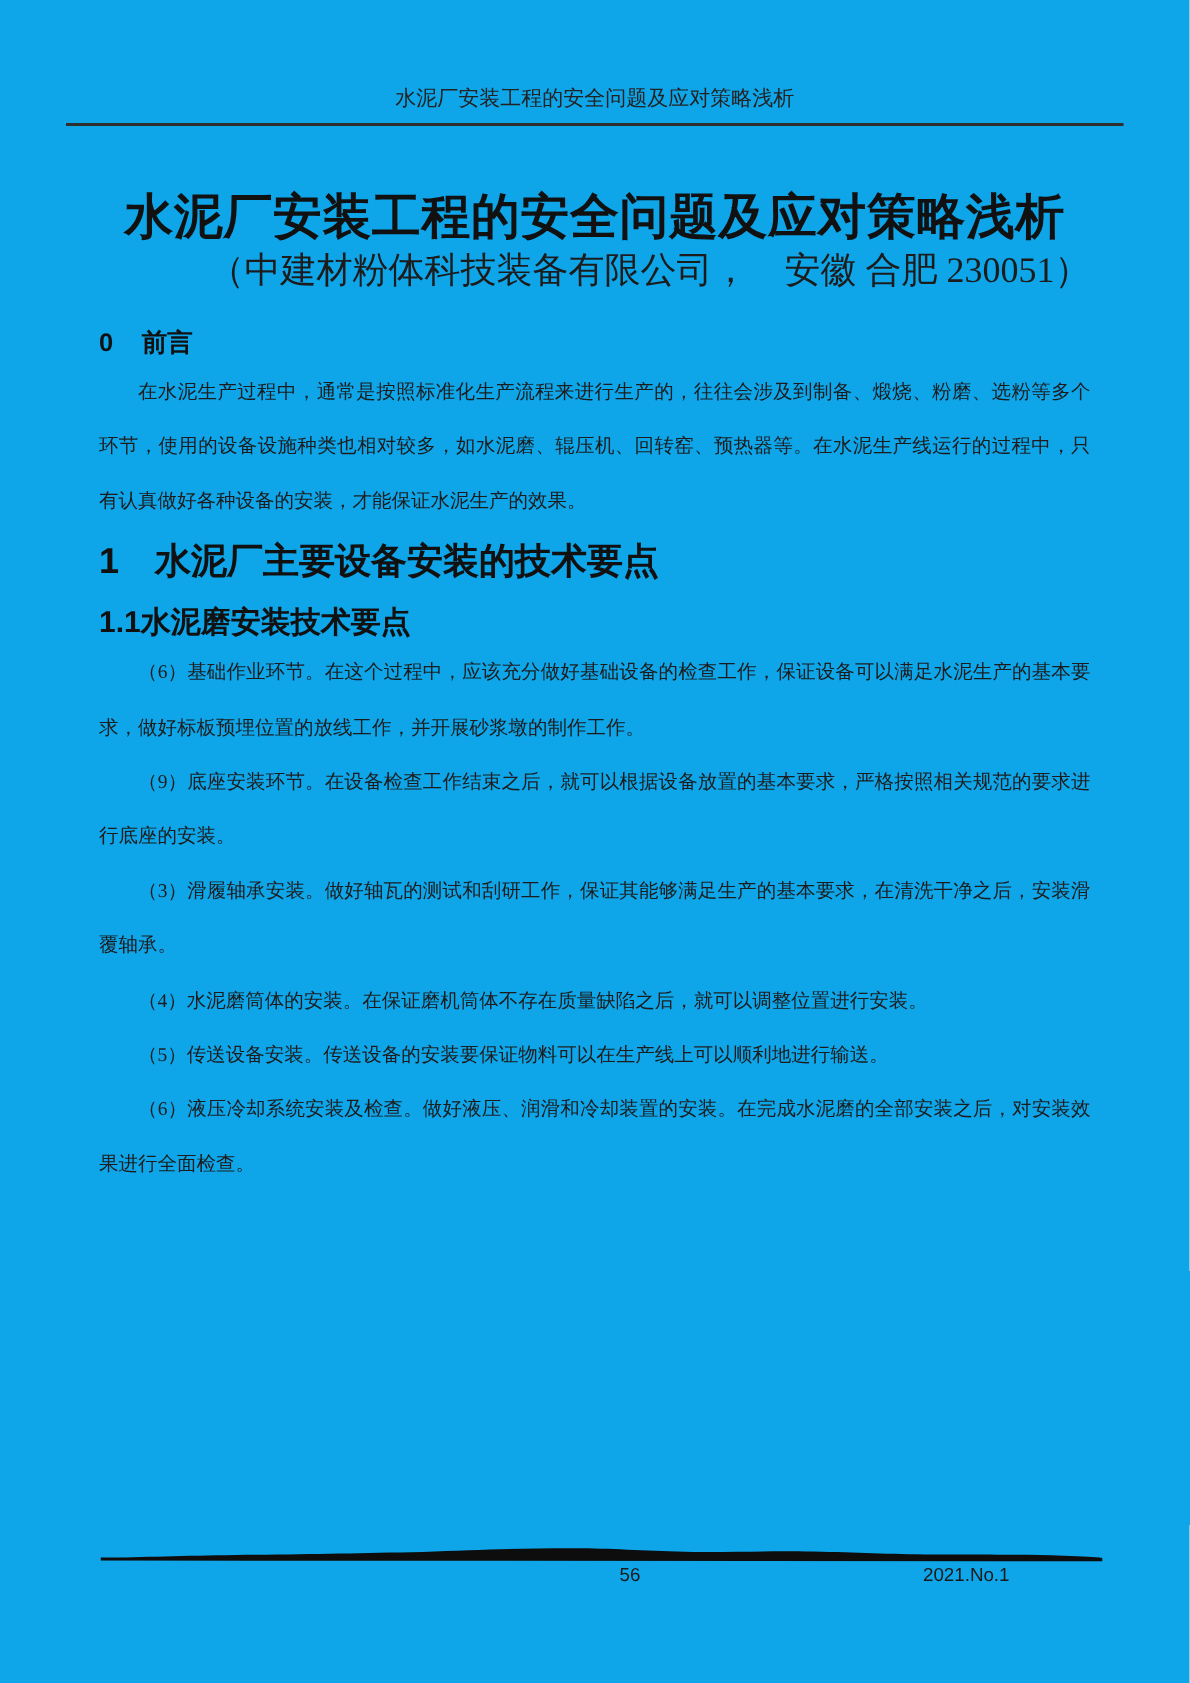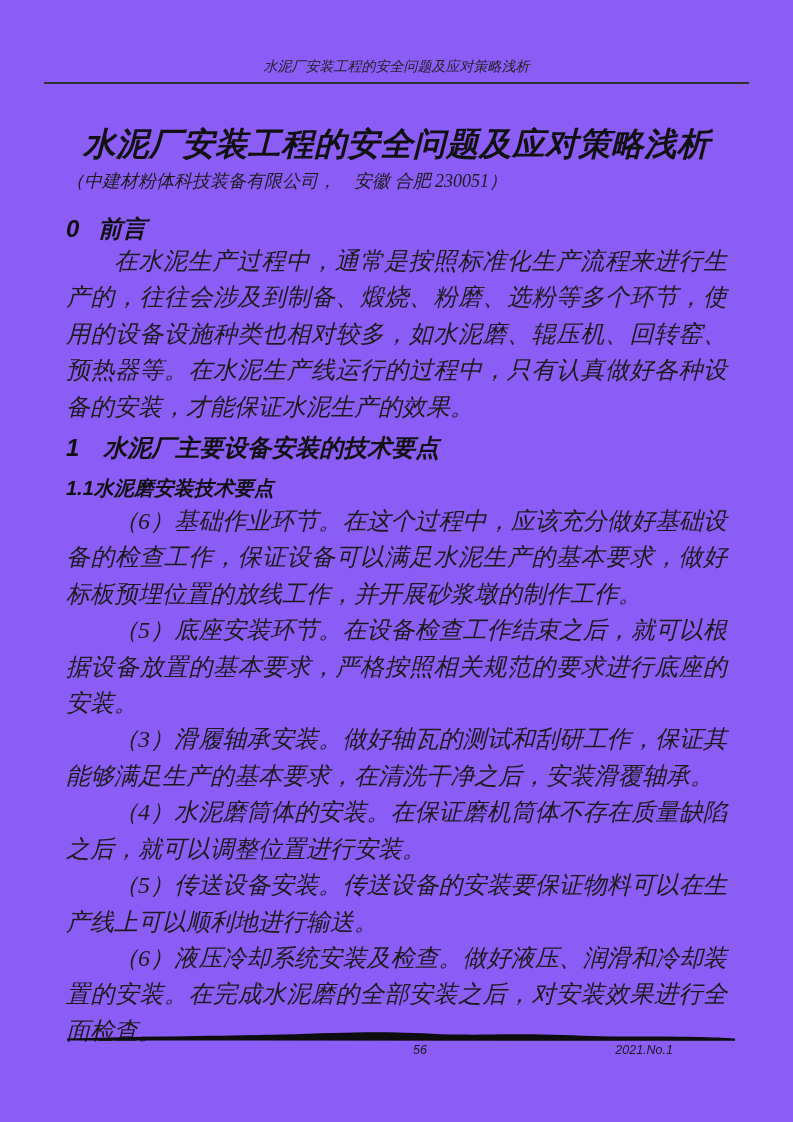--- a/index.html
+++ b/index.html
@@ -2,25 +2,24 @@
 <html><head>
 <meta charset="utf-8">
 <style>
   * { box-sizing: border-box; margin: 0; padding: 0; }
   html, body { background: #e8e8e8; }
   .page {
     position: relative;
     width: 793px;
     height: 1122px;
     margin: 0 auto;
-    background: #8b5cf6;
+    background: #0ea5e9;
     overflow: hidden;
     font-family: "Liberation Serif", serif;
     color: #1c1c1c;
-    font-style: italic;
   }
   .running-header {
     margin: 0 44px;
     padding-top: 58px;
     padding-bottom: 6px;
     border-bottom: 2px solid #2f2f2f;
     text-align: center;
     font-size: 14px;
     line-height: 18px;
     color: #222222;
@@ -37,29 +36,29 @@
     color: #111111;
   }
   .author {
     margin-top: 24px;
     text-align: center;
     font-size: 18px;
     line-height: 22px;
   }
   .affiliation {
     margin-top: 4px;
-    text-align: left;
-    font-size: 18px;
+    text-align: right;
+    font-size: 24px;
     line-height: 26px;
   }
   .h-l1 {
     margin-top: 20px;
     font-family: "Liberation Sans", sans-serif;
     font-weight: bold;
-    font-size: 24px;
+    font-size: 17px;
     line-height: 29px;
     color: #111111;
   }
   .h-l1.big {
     margin-top: 6px;
     font-size: 24px;
     line-height: 33px;
   }
   .h-l2 {
     margin-top: 9px;
@@ -67,21 +66,21 @@
     font-weight: bold;
     font-size: 20px;
     line-height: 30px;
     color: #111111;
   }
   .num { display: inline-block; }
   .h-l1 .num { margin-right: 19px; }
   .h-l1.big .num { margin-right: 24px; }
   .h-l2 .num { }
   .para {
-    font-size: 24px;
+    font-size: 13px;
     line-height: 36.4px;
     text-align: justify;
     text-indent: 2em;
     color: #1c1c1c;
   }
   .para.intro { margin-top: 6px; }
   .footer-bar {
     position: absolute;
     left: 67px;
     top: 1030px;
@@ -138,21 +137,21 @@
       <span class="num">1</span><span>水泥厂主要设备安装的技术要点</span>
     </h2>
 
     <h3 class="h-l2">
       <span class="num">1.1</span><span>水泥磨安装技术要点</span>
     </h3>
 
 
     <p class="para">（6）基础作业环节。在这个过程中，应该充分做好基础设备的检查工作，保证设备可以满足水泥生产的基本要求，做好标板预埋位置的放线工作，并开展砂浆墩的制作工作。</p>
 
-    <p class="para">（5）底座安装环节。在设备检查工作结束之后，就可以根据设备放置的基本要求，严格按照相关规范的要求进行底座的安装。</p>
+    <p class="para">（9）底座安装环节。在设备检查工作结束之后，就可以根据设备放置的基本要求，严格按照相关规范的要求进行底座的安装。</p>
 
     <p class="para">（3）滑履轴承安装。做好轴瓦的测试和刮研工作，保证其能够满足生产的基本要求，在清洗干净之后，安装滑覆轴承。</p>
 
     <p class="para">（4）水泥磨筒体的安装。在保证磨机筒体不存在质量缺陷之后，就可以调整位置进行安装。</p>
 
     <p class="para">（5）传送设备安装。传送设备的安装要保证物料可以在生产线上可以顺利地进行输送。</p>
 
     <p class="para">（6）液压冷却系统安装及检查。做好液压、润滑和冷却装置的安装。在完成水泥磨的全部安装之后，对安装效果进行全面检查。</p>
 
   </main>

